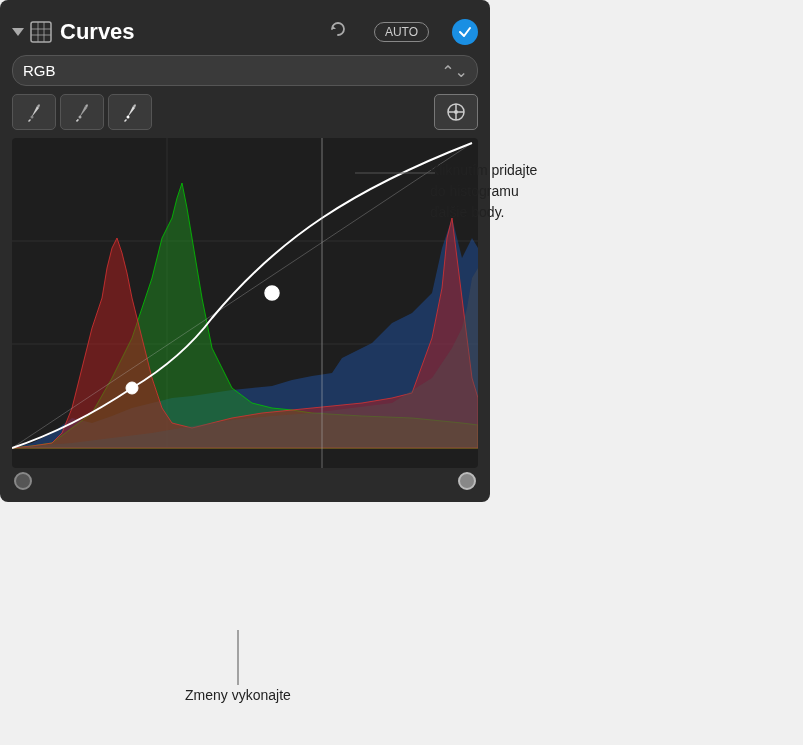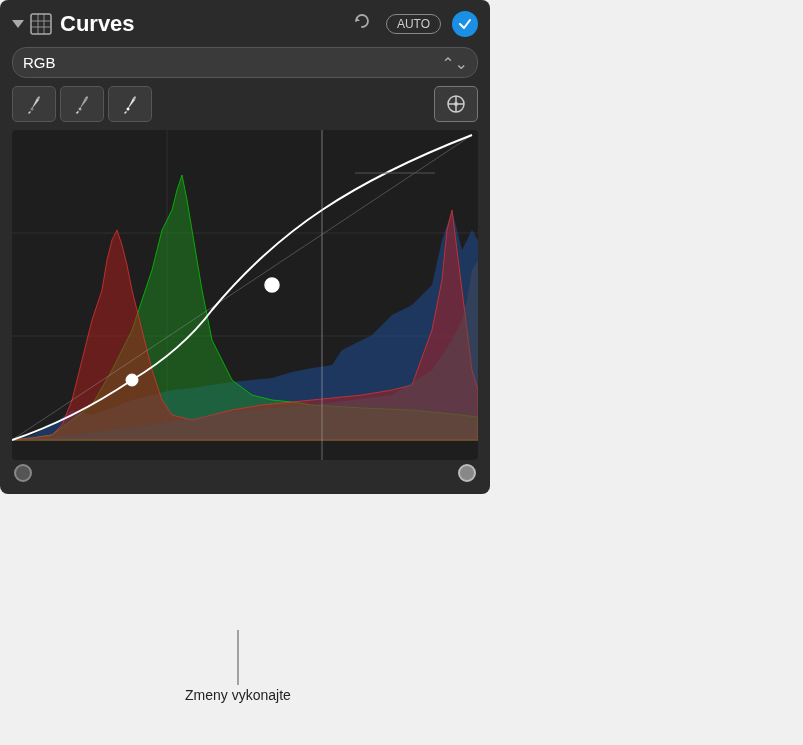--- a/index.html
+++ b/index.html
@@ -11,21 +11,21 @@
       overflow: hidden;
       position: relative;
     }
 
     .panel {
       position: absolute;
       top: 0; left: 0;
       width: 490px;
       background: #2b2b2b;
       border-radius: 8px;
-      padding: 10px 12px 12px 12px;
+      padding: 18px 12px 12px 12px;
     }
 
     
     .header-row {
       display: flex;
       align-items: center;
       margin-bottom: 10px;
     }
     .triangle-icon {
       width: 12px;
@@ -41,21 +41,21 @@
     }
     .panel-title {
       font-size: 22px;
       font-weight: 600;
       color: #ffffff;
       flex: 1;
     }
     .header-right {
       display: flex;
       align-items: center;
-      gap: 11px;
+      gap: 23px;
     }
     .undo-btn {
       background: none;
       border: none;
       cursor: pointer;
       color: #aaa;
       font-size: 18px;
       padding: 2px 4px;
     }
     .auto-btn {
@@ -293,20 +293,25 @@
     <div class="slider-handle" style="background:#888; border-color:#bbb;"></div>
   </div>
 
 </div>
 
 <div class="callout-right" style="position:absolute; left:430px; top:160px;">
 
   <svg style="position:absolute; left:-75px; top:12px;" width="80" height="2">
     <line x1="0" y1="1" x2="80" y2="1" stroke="#555" stroke-width="1"></line>
   </svg>
+  <div style="font-size:14px; color:#222; line-height:1.5; max-width:200px;">
+    <span>Kliknutím pridajte</span><br>
+    <span>do histogramu</span><br>
+    <span>ďalšie body.</span>
+  </div>
 </div>
 
 <div style="position:absolute; left:185px; top:630px; text-align:center;">
 
   <svg style="display:block; margin:0 auto;" width="2" height="55">
     <line x1="1" y1="0" x2="1" y2="55" stroke="#555" stroke-width="1"></line>
   </svg>
   <div style="font-size:14px; color:#222; line-height:1.5; ">
     <span>Zmeny vykonajte</span><br>
   </div>

